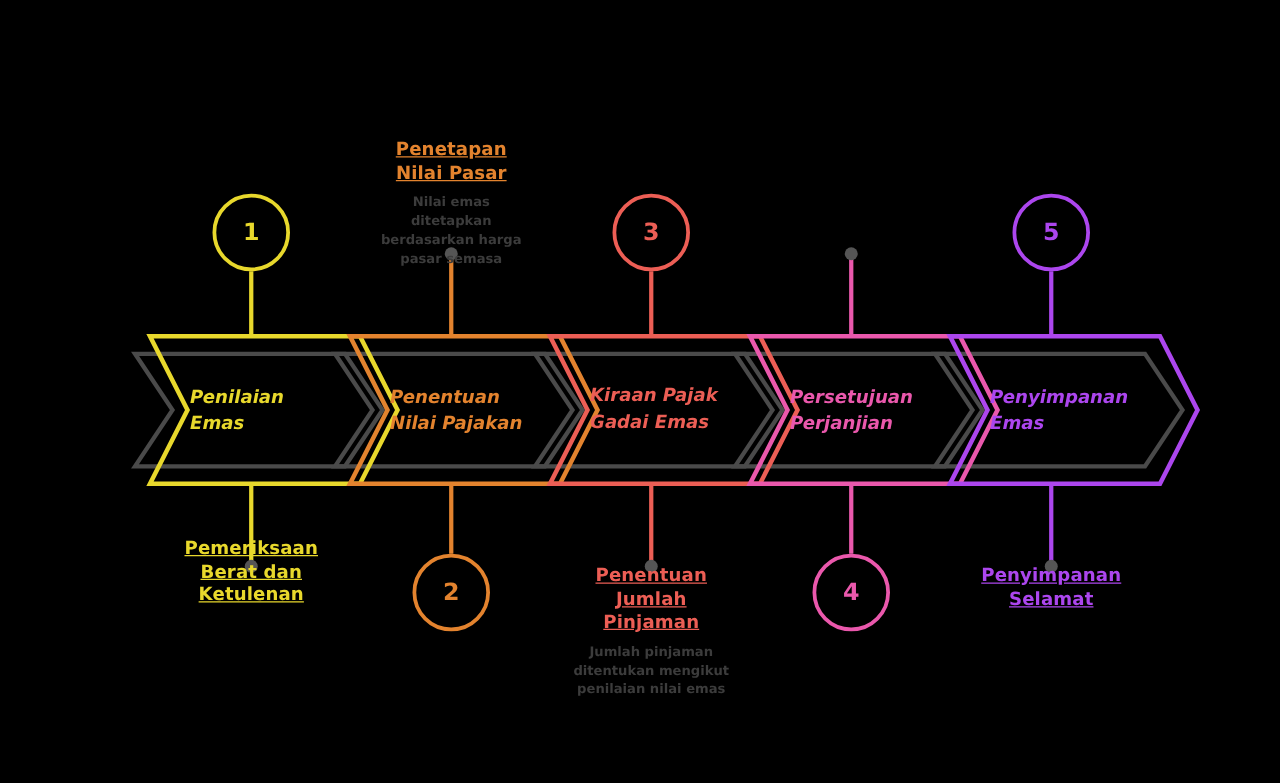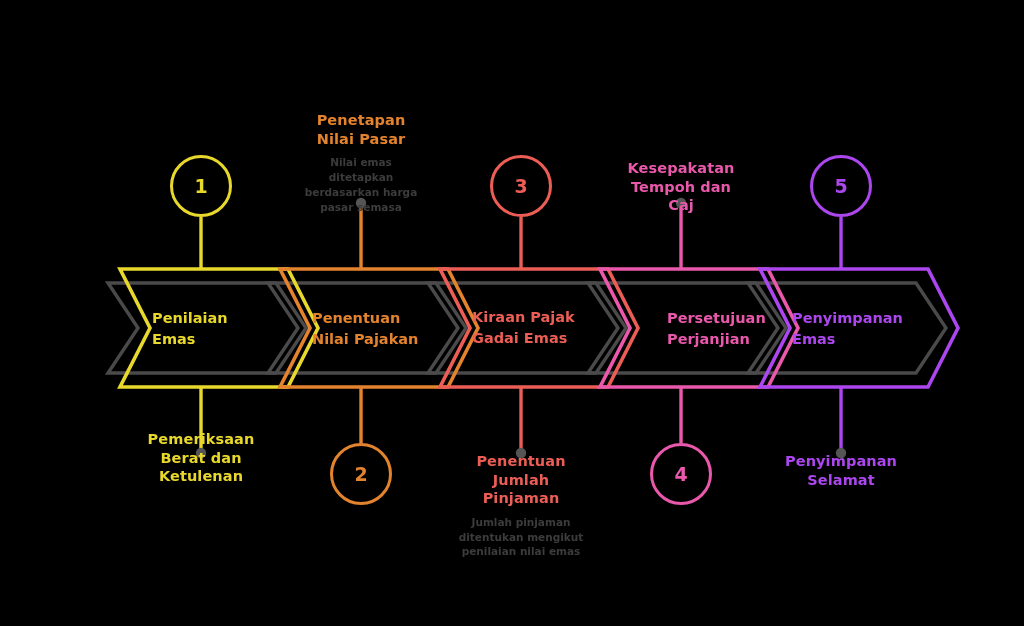--- a/index.html
+++ b/index.html
@@ -29,35 +29,37 @@
   .lbl {
     position: absolute;
     text-align: center;
     line-height: 1.28;
   }
   .lbl .title {
     font-weight: bold;
     font-size: 14.5px;
     letter-spacing: 0.1px;
     display: block;
+    text-decoration: underline;
   }
   .lbl .desc {
     display: block;
     color: #3c3c3c;
     font-weight: bold;
     font-size: 10.5px;
     line-height: 1.42;
     margin-top: 7px;
   }
   .chev-label {
     position: absolute;
     font-weight: bold;
     font-size: 14.5px;
     line-height: 1.45;
     white-space: pre-line;
+    font-style: italic;
   }
   .num {
     position: absolute;
     width: 62px;
     height: 62px;
     border-radius: 50%;
     border: 3.2px solid #888;
     box-sizing: border-box;
     display: flex;
     align-items: center;
@@ -125,27 +127,26 @@
       </div>
       <div class="lbl" style="width: 150px; left: 286px; bottom: 411px; top: auto;">
         <span class="title" style="color: rgb(227, 131, 46);">Penetapan<br>Nilai Pasar</span>
         <span class="desc">Nilai emas<br>ditetapkan<br>berdasarkan harga<br>pasar semasa</span>
       </div>
       <div class="lbl" style="width: 150px; left: 446px; top: 452px;">
         <span class="title" style="color: rgb(236, 94, 85);">Penentuan<br>Jumlah<br>Pinjaman</span>
         <span class="desc">Jumlah pinjaman<br>ditentukan mengikut<br>penilaian nilai emas</span>
       </div>
       <div class="lbl" style="width: 150px; left: 606px; bottom: 411px; top: auto;">
-        <span class="title" style="color: rgb(234, 88, 172);">Kesepakatan<br>Tempoh dan<br>Caj</span>
       </div>
       <div class="lbl" style="width: 150px; left: 766px; top: 452px;">
         <span class="title" style="color: rgb(172, 70, 238);">Penyimpanan<br>Selamat</span>
       </div>
     </div>
   <div id="chevlabels">
       <div class="chev-label" style="color: rgb(232, 216, 44); left: 152px; top: 308px;">Penilaian<br>Emas</div>
       <div class="chev-label" style="color: rgb(227, 131, 46); left: 312px; top: 308px;">Penentuan<br>Nilai Pajakan</div>
       <div class="chev-label" style="color: rgb(236, 94, 85); left: 472px; top: 307px;">Kiraan Pajak<br>Gadai Emas</div>
-      <div class="chev-label" style="color: rgb(234, 88, 172); left: 632px; top: 308px; margin-left: 35px;">Persetujuan<br>Perjanjian</div>
+      <div class="chev-label" style="color: rgb(234, 88, 172); left: 632px; top: 308px;">Persetujuan<br>Perjanjian</div>
       <div class="chev-label" style="color: rgb(172, 70, 238); left: 792px; top: 308px;">Penyimpanan<br>Emas</div>
     </div>
 
 </div>
 
 </body></html>

